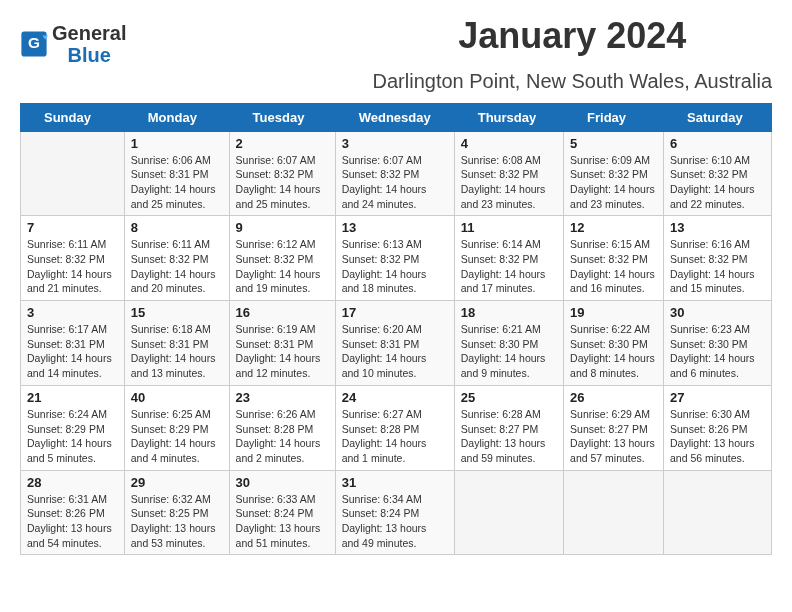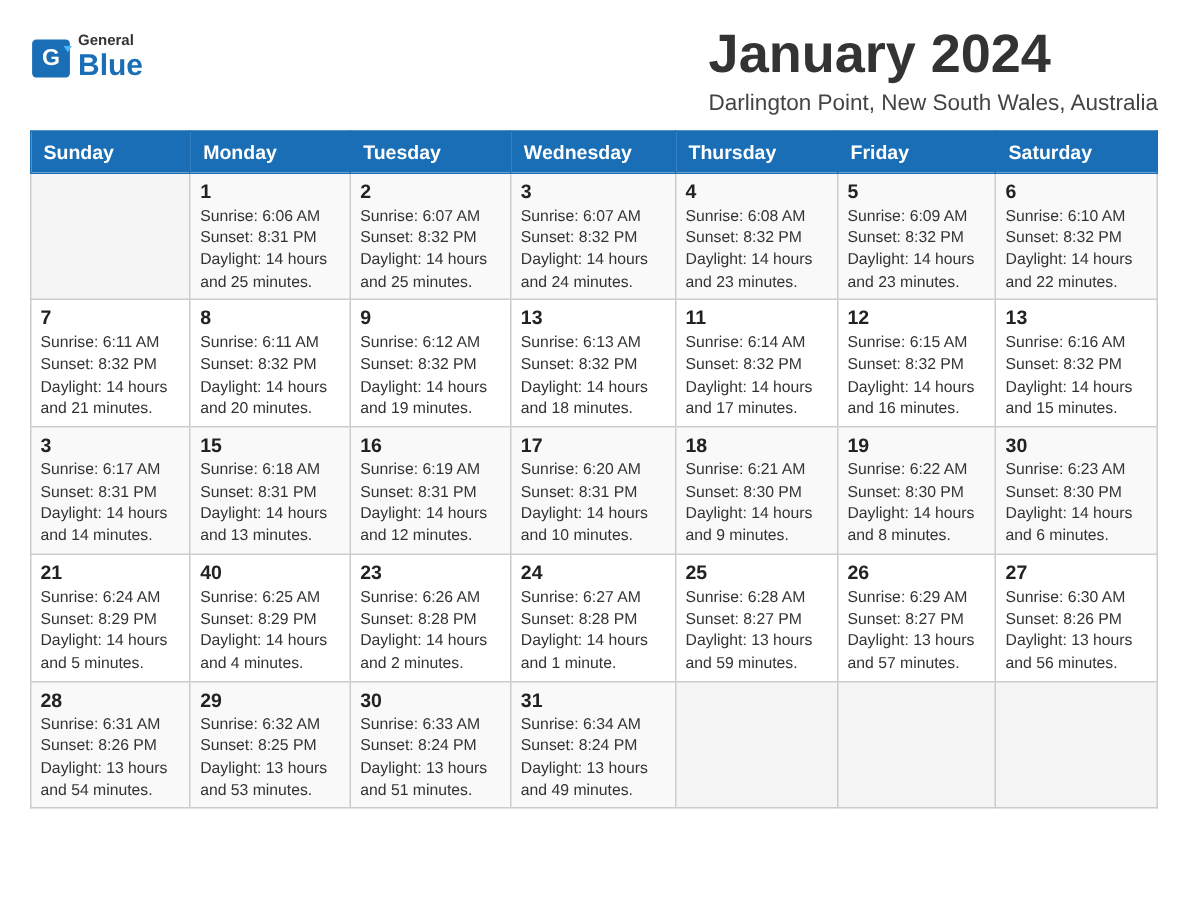--- a/index.html
+++ b/index.html
@@ -16,61 +16,61 @@
       justify-content: space-between;
       margin-bottom: 10px;
     }
     .logo {
       display: flex;
       align-items: center;
       gap: 4px;
       margin-top: 6px;
     }
     .logo-text-general {
-      font-size: 10px;
+      font-size: 20px;
       font-weight: bold;
       color: #333;
       line-height: 1.1;
     }
     .logo-text-blue {
       font-size: 20px;
       font-weight: bold;
       color: #1a6eb5;
       line-height: 1.1;
       text-align: center;
     }
     .logo-icon {
       width: 28px;
       height: 28px;
     }
     .title-area {
-      text-align: left;
+      text-align: center;
     }
     .main-title {
       font-size: 36px;
       font-weight: bold;
       color: #333;
       line-height: 1.1;
     }
     .subtitle {
-      font-size: 15px;
+      font-size: 20px;
       color: #444;
-      margin-top: 4px;
+      margin-top: 14px;
     }
     .calendar {
       width: 100%;
       border-collapse: collapse;
       font-size: 11px;
     }
     .calendar thead tr th {
       background-color: #1a6eb5;
       color: #fff;
       font-weight: bold;
       font-size: 13px;
-      padding: 6px 8px;
+      padding: 6px 23px;
       border: 1px solid #1a6eb5;
       text-align: left;
     }
     .calendar tbody tr td {
       border: 1px solid #ccc;
       vertical-align: top;
       padding: 4px 6px;
       width: 113px;
       min-height: 80px;
       background: #fff;

